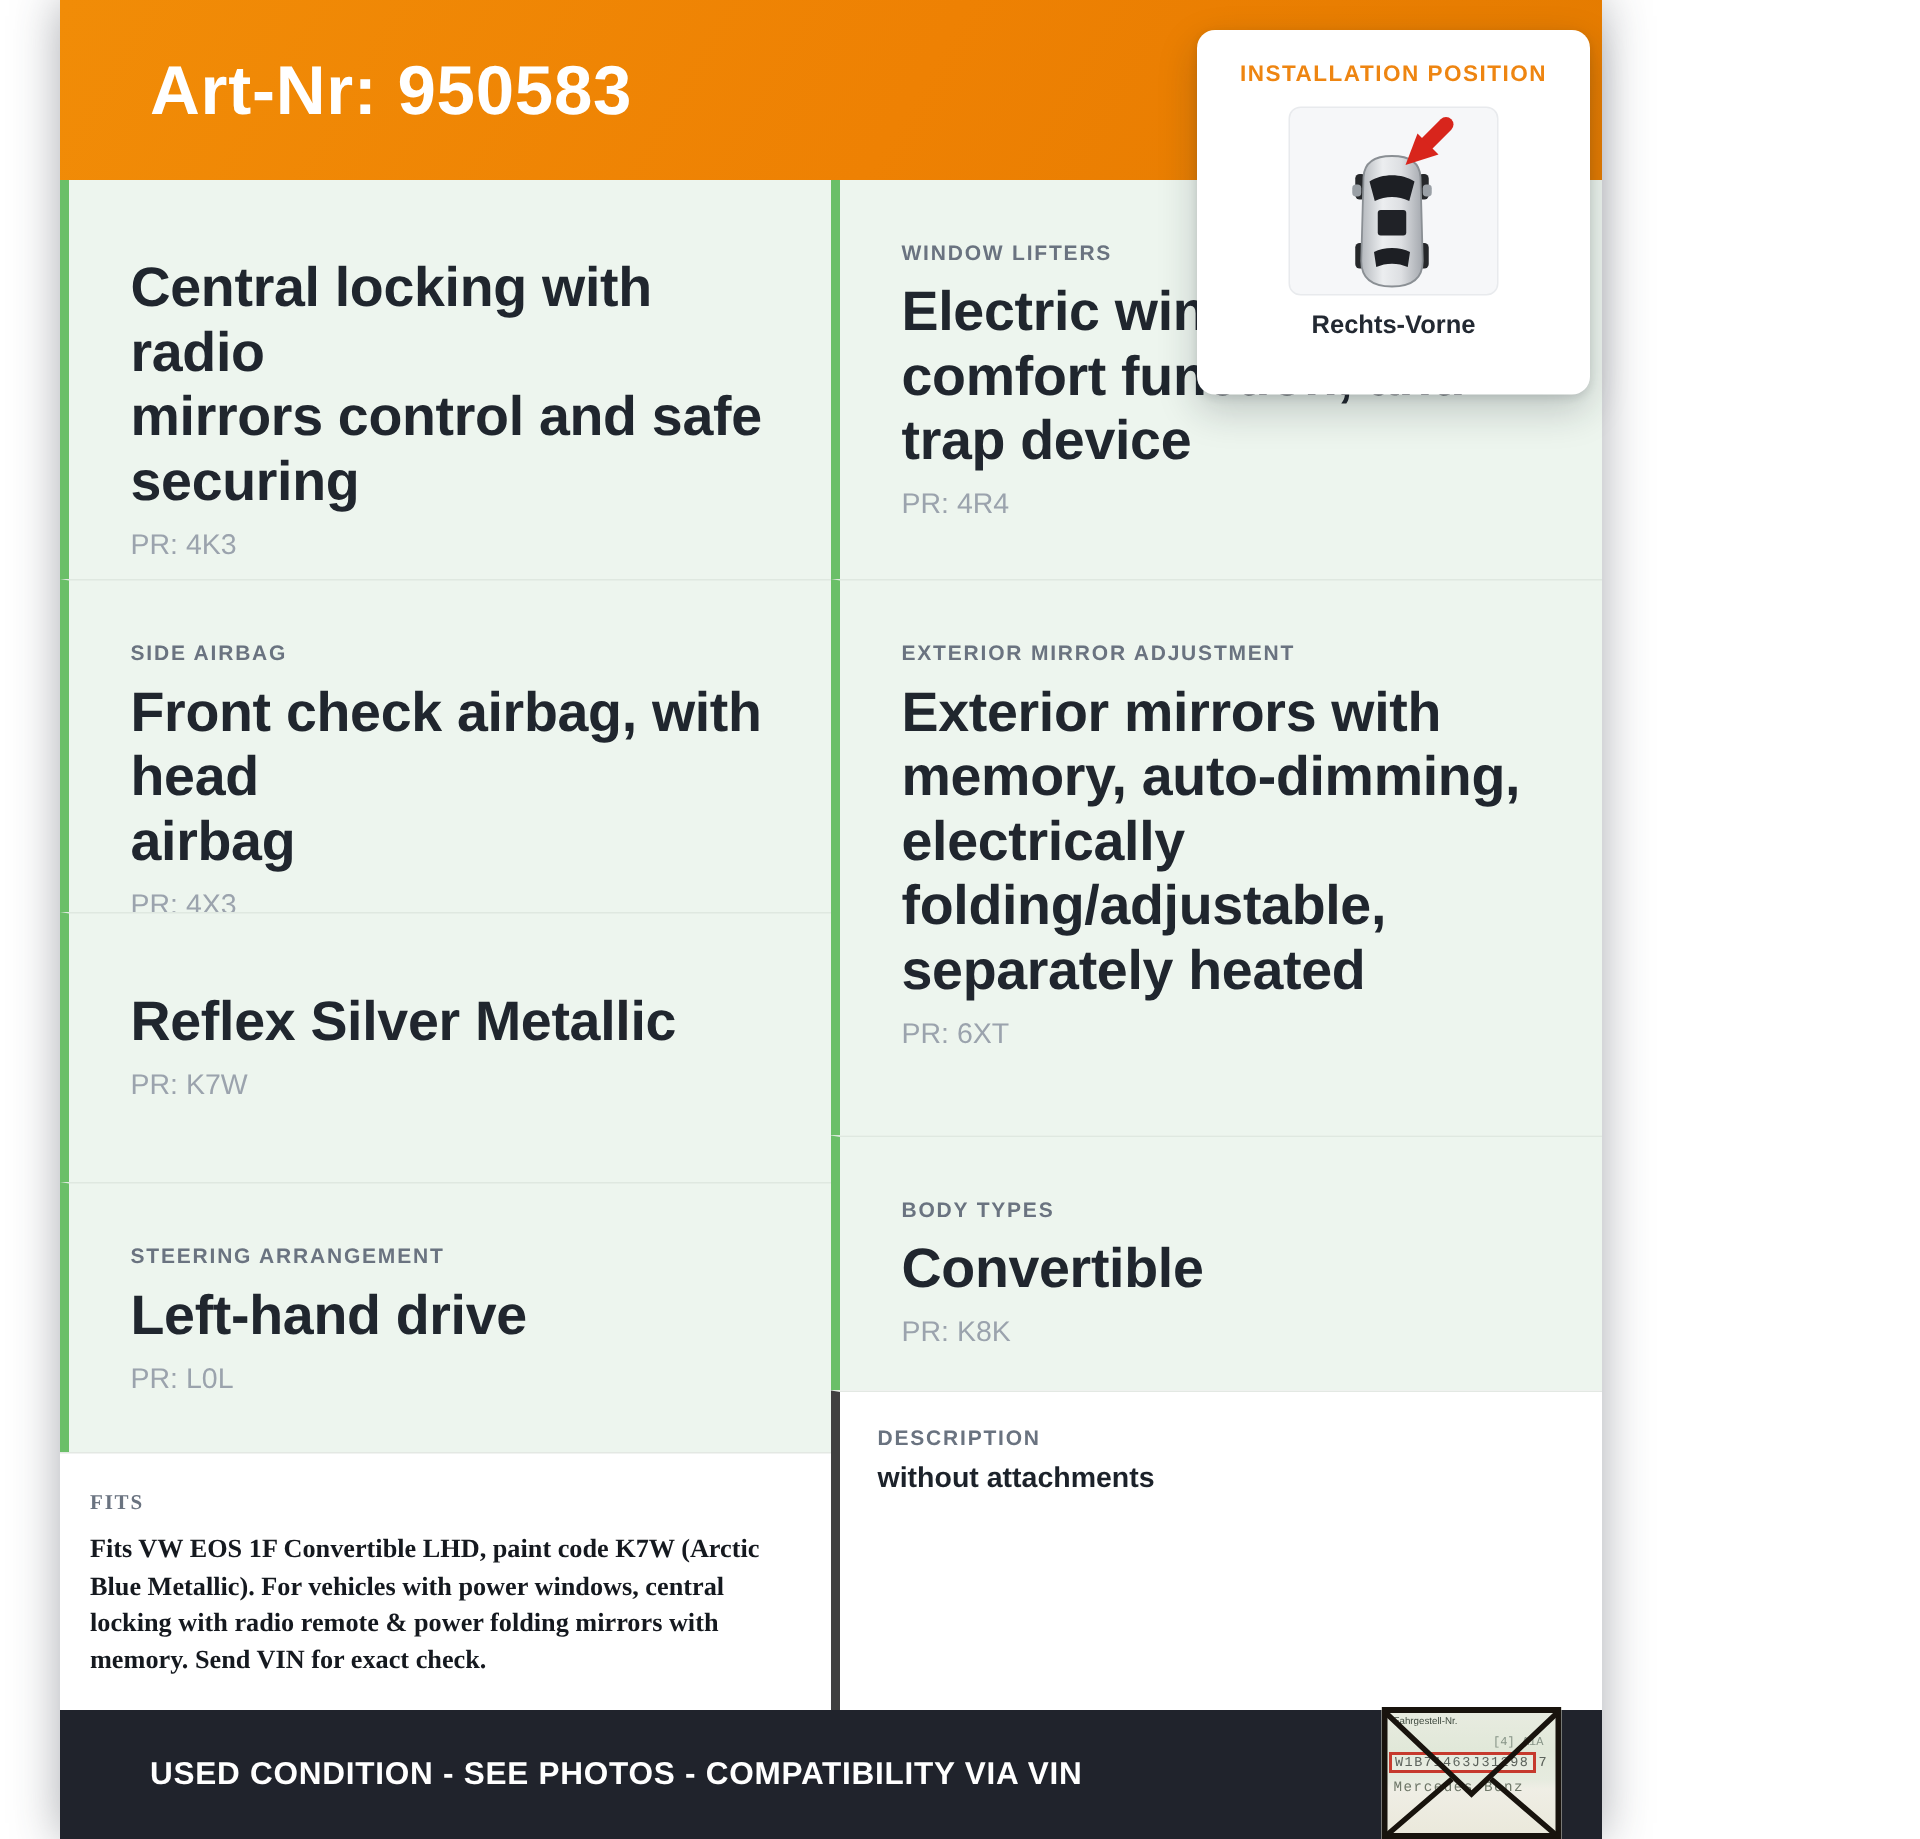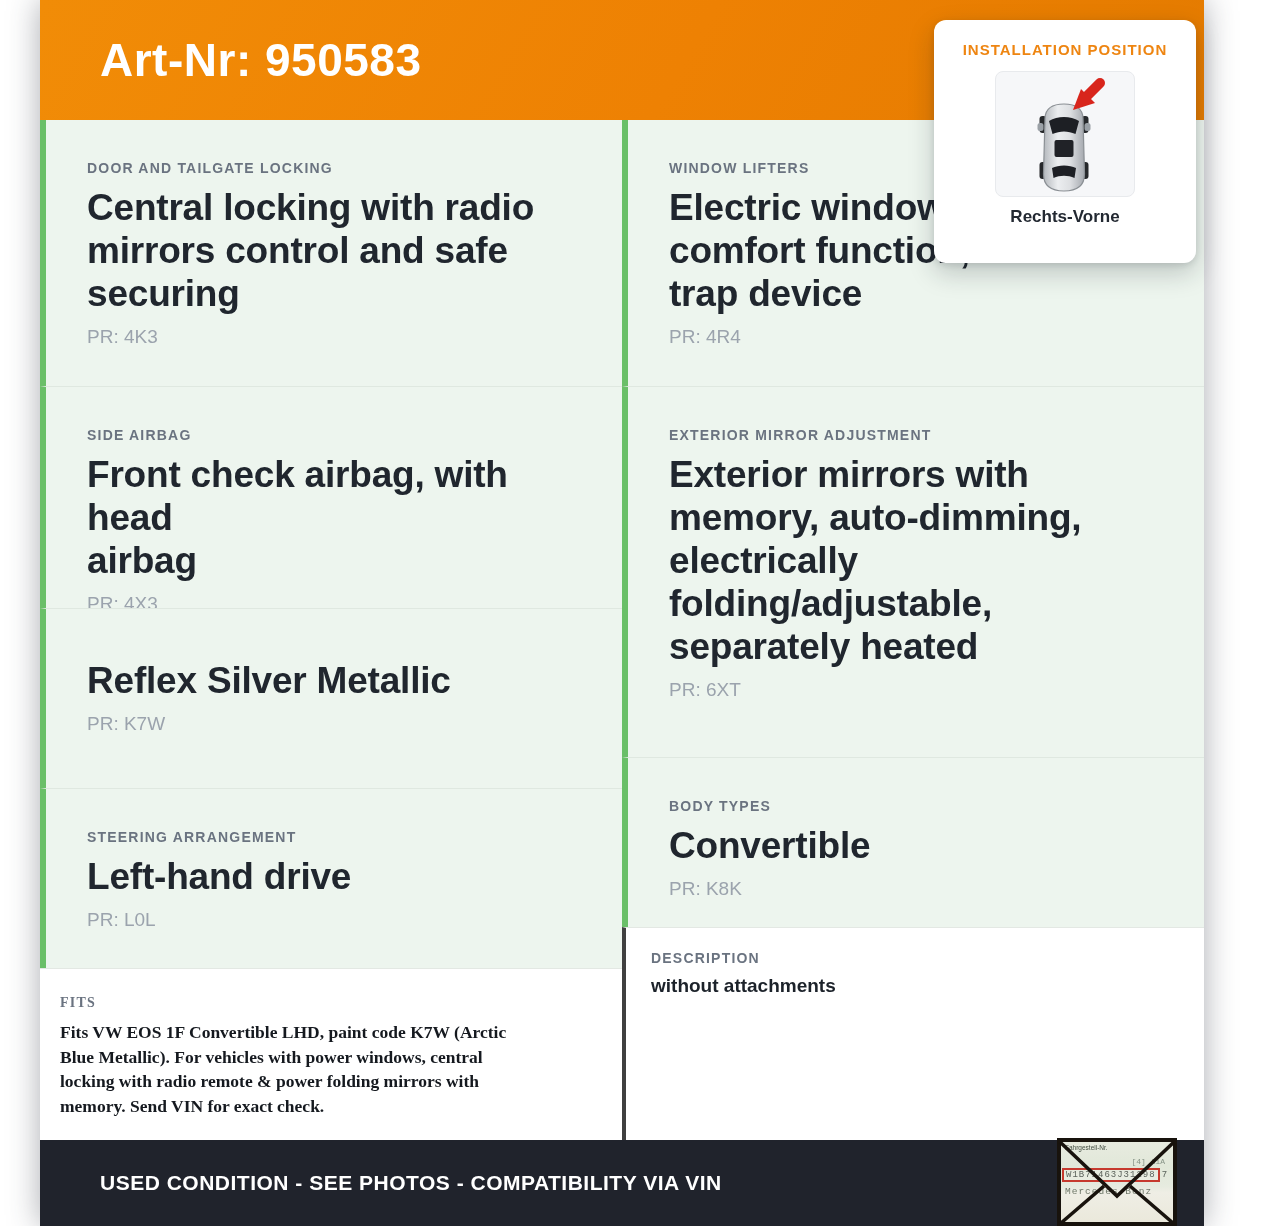--- a/index.html
+++ b/index.html
@@ -4,21 +4,21 @@
 <style>
   * { box-sizing: border-box; }
   html,body { margin:0; padding:0; }
   body {
     width:1280px; height:1226px; overflow:hidden;
     background:#ffffff;
     font-family:"Liberation Sans","DejaVu Sans",sans-serif;
   }
   .page {
     position:relative;
-    width:1164px; height:1226px;
+    width:1028px; height:1226px;
     margin:0 40px;
     box-shadow:0 0 30px rgba(45,50,62,.40);
     background:#fff;
   }
   
   .hdr {
     height:120px;
     background:linear-gradient(120deg,#f18c07 0%,#ee8103 55%,#e47b00 100%);
     display:flex; align-items:center;
     padding-left:60px;
@@ -31,21 +31,21 @@
   .main { display:flex; height:1020px; }
   .col { width:600px; display:flex; flex-direction:column; }
   .spec {
     background:#edf5ee;
     border-left:6px solid #6abf68;
     padding:40px 34px 0 41px;
   }
   .spec + .spec { border-top:1px solid #dfe8e0; }
   .plain { background:#fff; border-top:1px solid #e3e8e3; flex:1; }
   .fits  { padding:26px 24px 0 20px;font-family:Liberation Serif, serif; }
-  .desc  { padding:22px 24px 0 25px; border-left:4px solid #404040; }
+  .desc  { padding:22px 24px 0 25px; border-left:6px solid #404040; }
   .lbl {
     font-size:14px; font-weight:700; letter-spacing:1.2px;
     color:#6a7380;
   }
   .ttl {
     margin:10px 0 0 0;
     font-size:37px; line-height:43px; font-weight:700;
     letter-spacing:-.2px; color:#20262e;
     white-space:pre-line;
   }
@@ -138,21 +138,20 @@
 <div class="page">
 
   <div class="hdr">
     <h1>Art-Nr: 950583</h1>
   </div>
 
   <div class="main">
 
     <div class="col">
       <section class="spec" style="height:266px">
-        <div class="lbl">DOOR AND TAILGATE LOCKING</div>
         <h2 class="ttl">Central locking with radio
 mirrors control and safe
 securing</h2>
         <div class="pr">PR: 4K3</div>
       </section>
       <section class="spec" style="height:222px">
         <div class="lbl">SIDE AIRBAG</div>
         <h2 class="ttl">Front check airbag, with head
 airbag</h2>
         <div class="pr">PR: 4X3</div>

